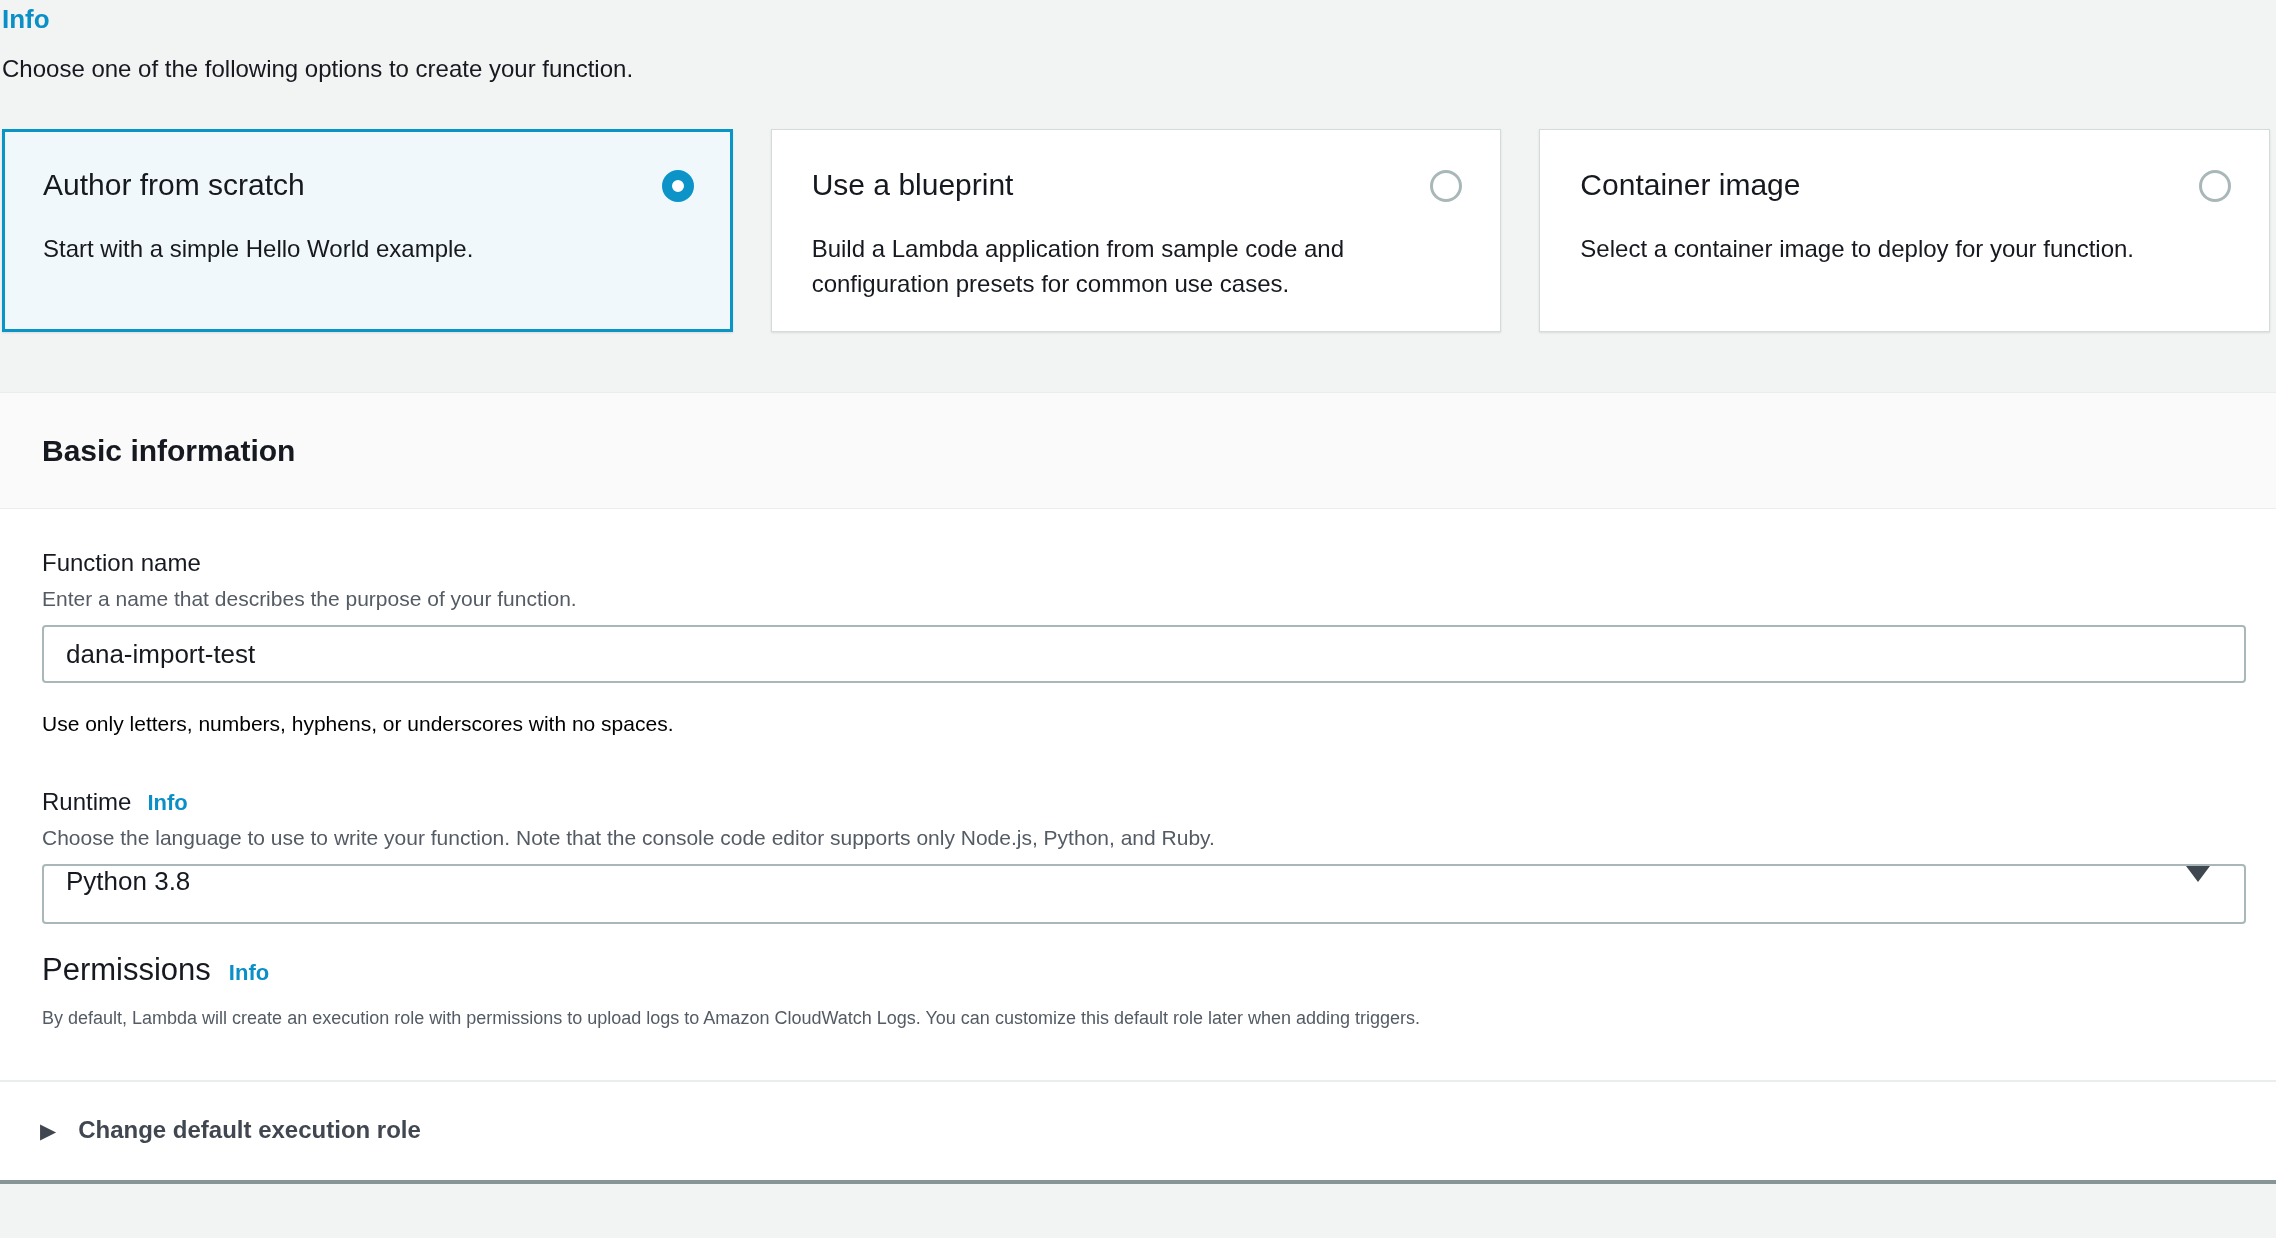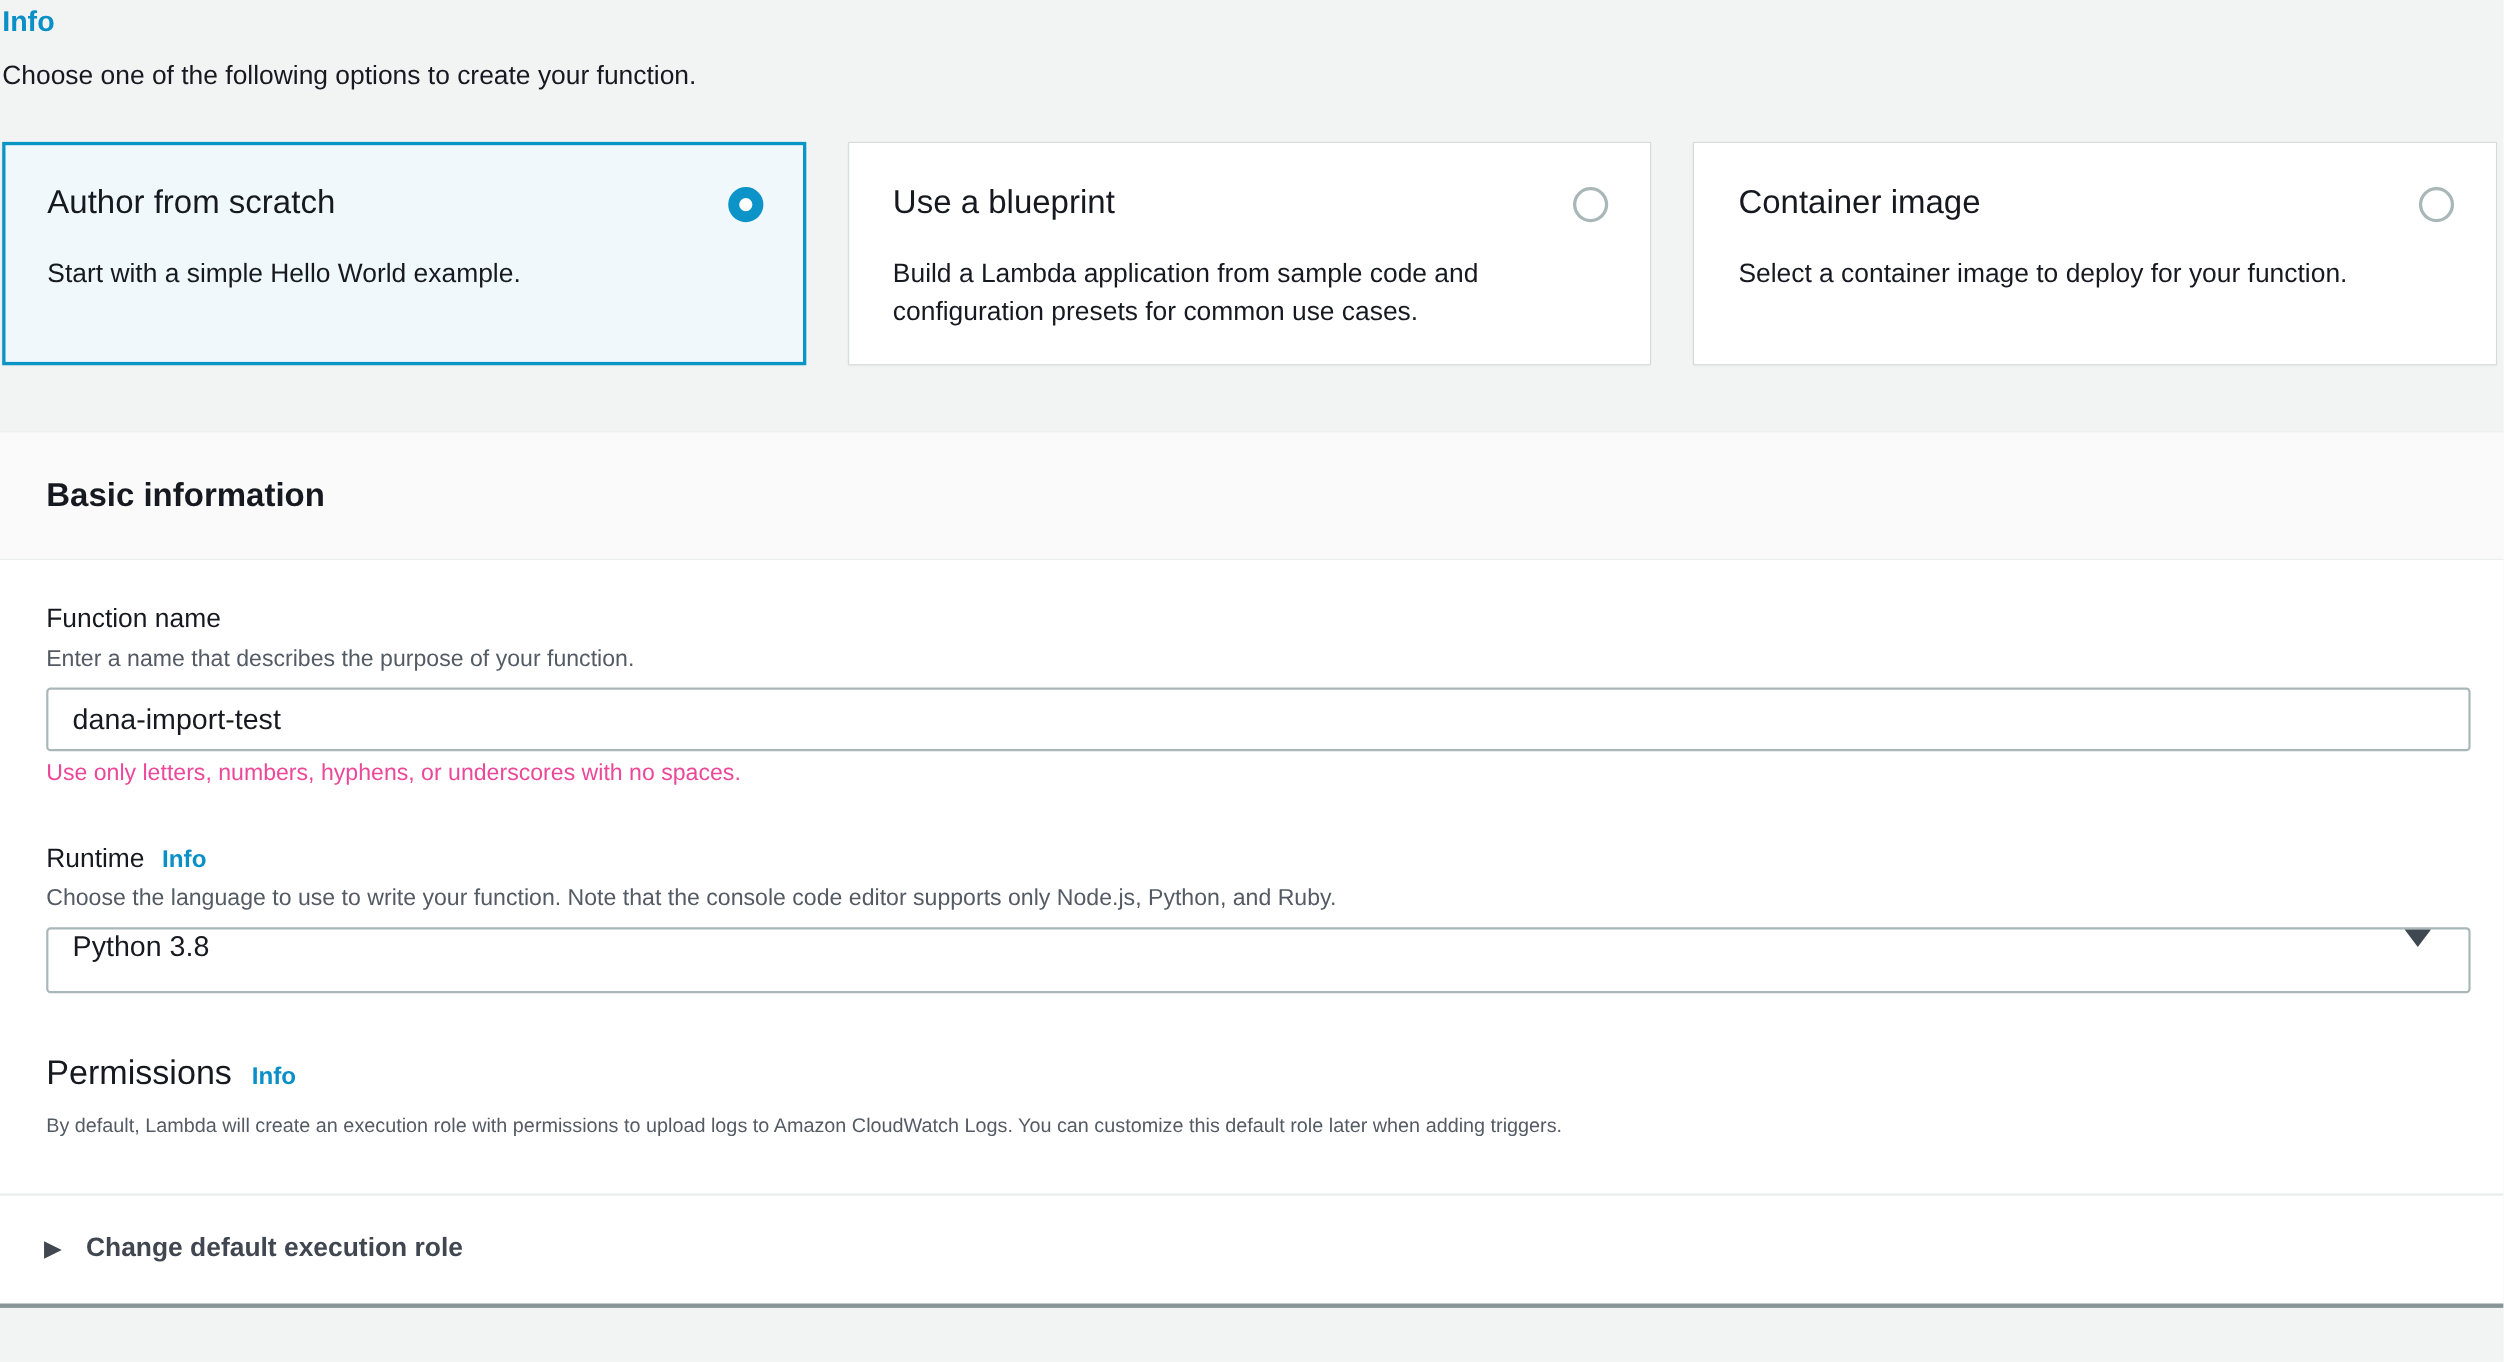--- a/index.html
+++ b/index.html
@@ -80,21 +80,21 @@
     align-items: center;
     padding-left: 42px;
   }
   .panel-heading { font-size: 30px; font-weight: 700; color: #16191f; }
 
   .panel-body { padding: 40px 30px 0 42px; }
 
   .field-label-row { display: flex; align-items: baseline; gap: 16px; }
   .field-label { font-size: 24px; color: #16191f; }
   .field-desc  { margin-top: 10px; font-size: 21px; color: #545b64; }
-  .field-constraint { margin-top: 8px; font-size: 21px; color: #ec4899; }
+  .field-constraint { margin-top: 29px; font-size: 21px; color: #000000; }
 
   .text-input {
     margin-top: 14px;
     width: 100%;
     height: 58px;
     border: 2px solid #aab7b8;
     border-radius: 4px;
     font-family: "Liberation Sans", sans-serif;
     font-size: 26px;
     color: #16191f;
@@ -122,21 +122,21 @@
     cursor: pointer;
   }
   .caret-down {
     width: 0; height: 0;
     border-left: 12px solid transparent;
     border-right: 12px solid transparent;
     border-top: 16px solid #3f4850;
   }
 
   
-  .sub-section { margin-top: 54px; }
+  .sub-section { margin-top: 28px; }
   .sub-heading-row { display: flex; align-items: baseline; gap: 18px; }
   .sub-heading { font-size: 31px; font-weight: 400; color: #16191f; }
   .sub-desc { margin-top: 20px; font-size: 18px; color: #545b64; padding-bottom: 51px; }
 
   .divider { border-top: 2px solid #eaeded; }
 
   .expander-row {
     display: flex;
     align-items: center;
     padding: 34px 0 36px 40px;

